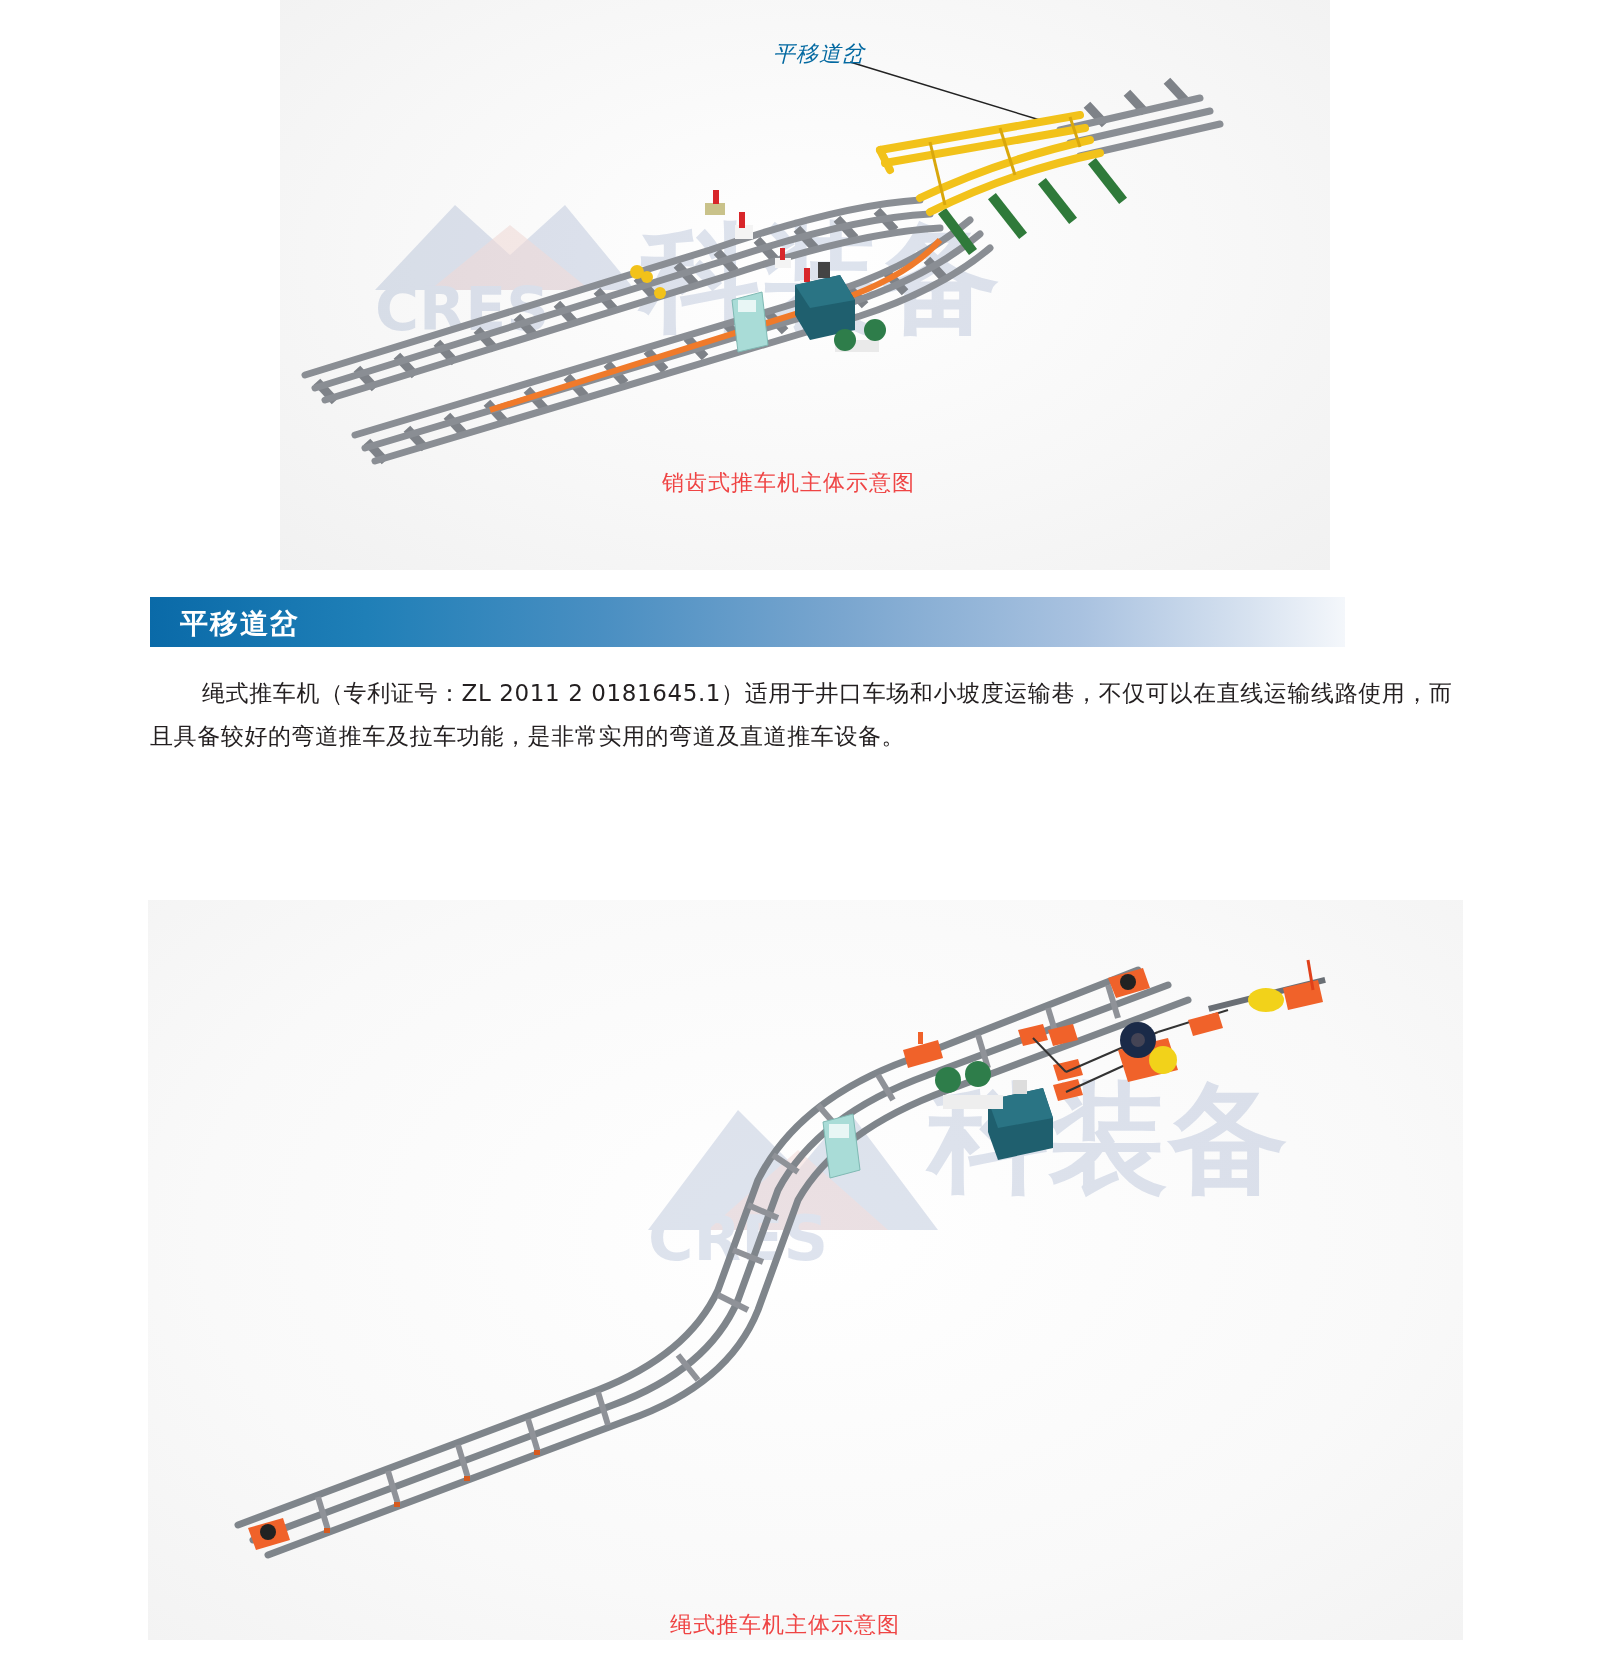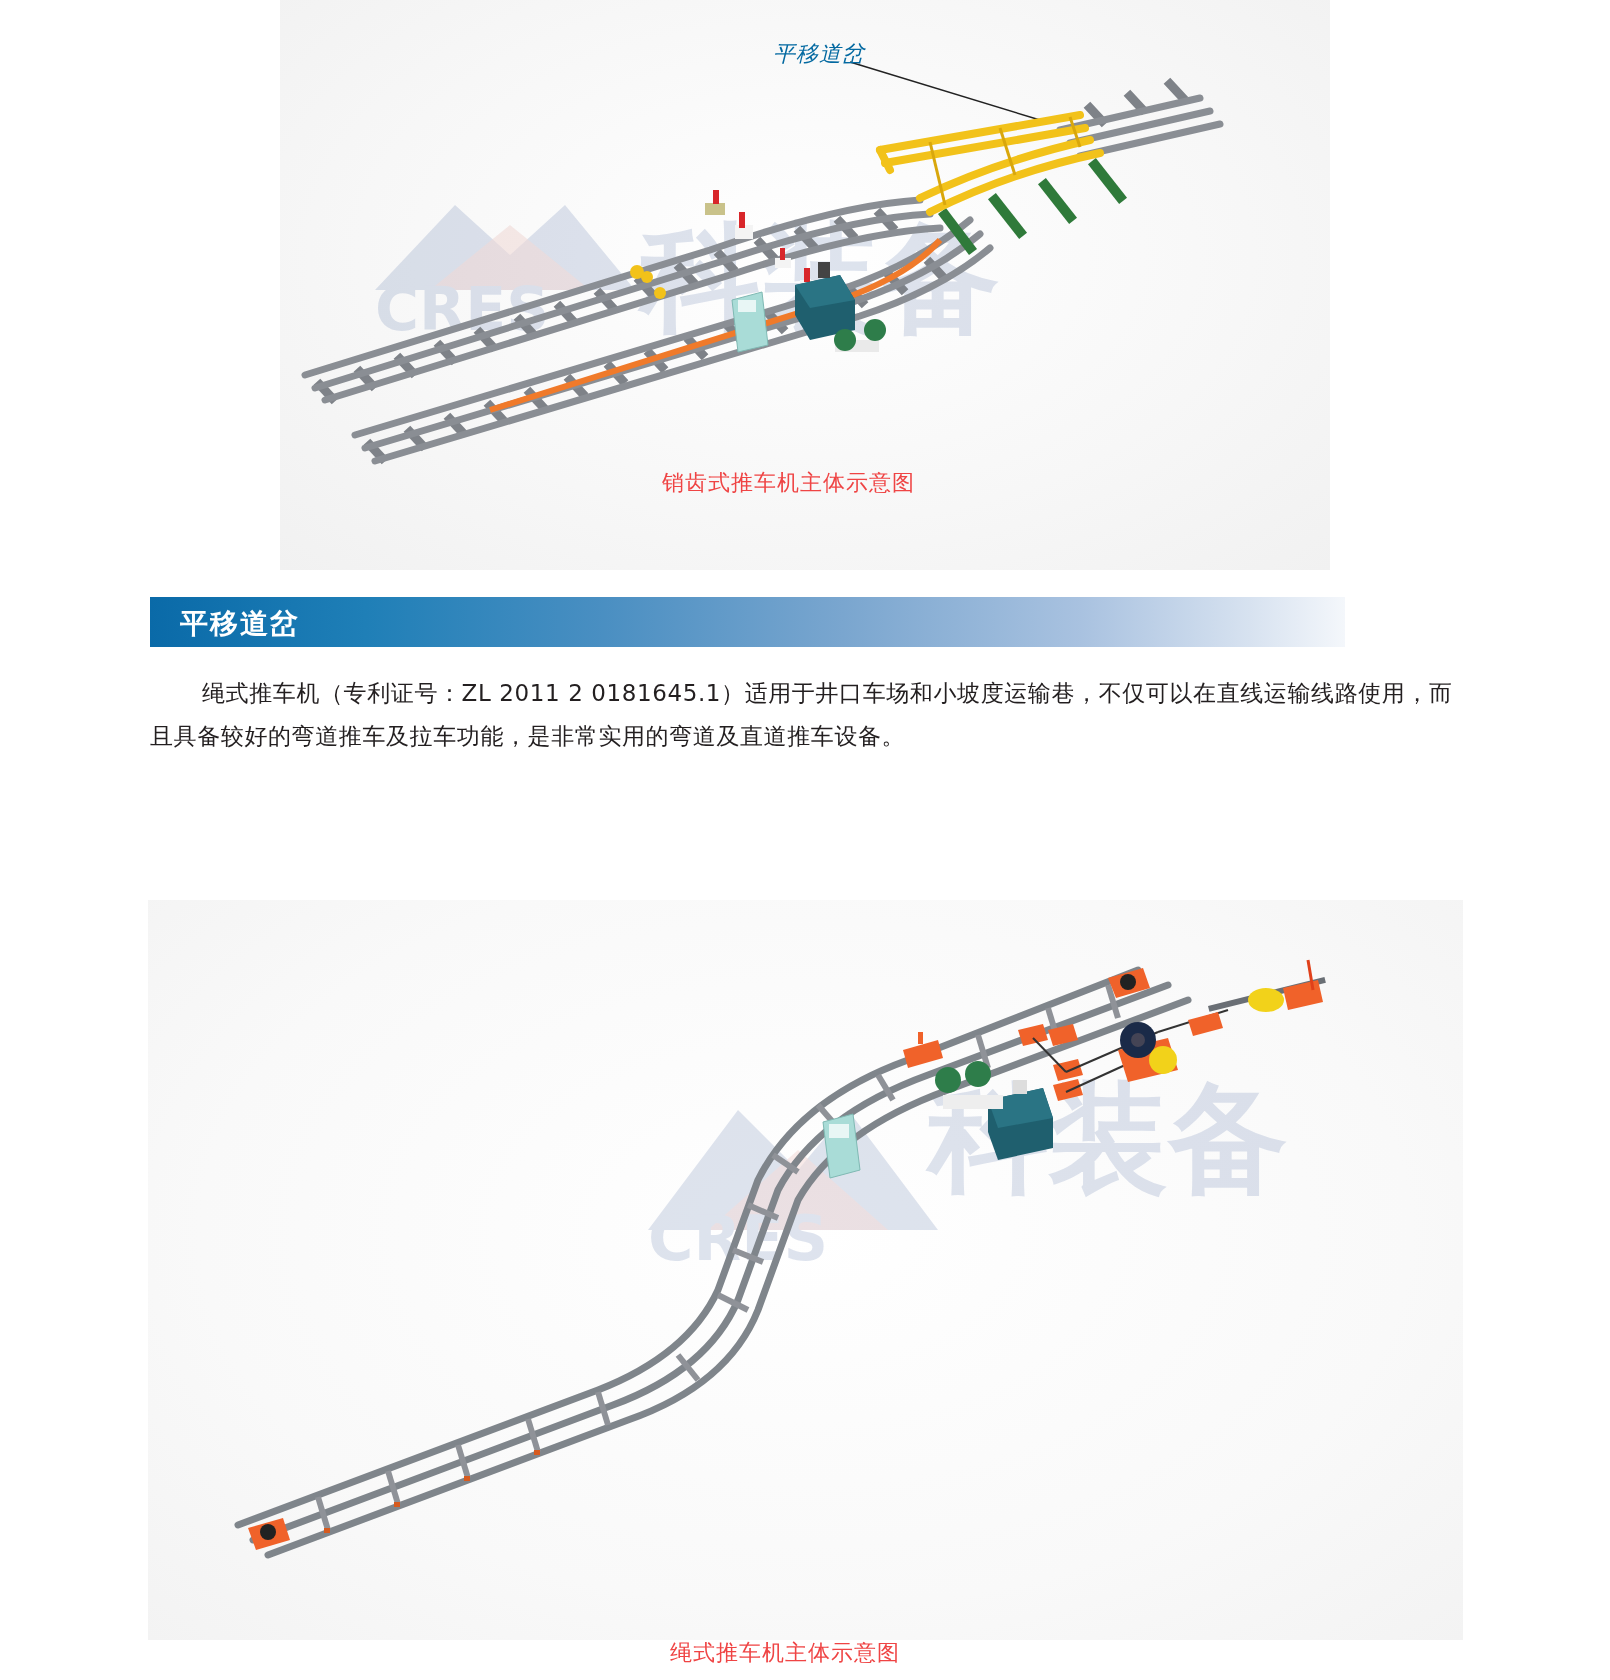--- a/index.html
+++ b/index.html
@@ -8,21 +8,21 @@
   .figure { position: absolute; }
   #fig1 { left: 280px; top: 0px; width: 1050px; height: 570px;
           background: radial-gradient(ellipse at 50% 45%, #ffffff 0%, #f7f7f7 60%, #f1f1f1 100%); }
   #fig2 { left: 148px; top: 900px; width: 1315px; height: 740px;
           background: radial-gradient(ellipse at 50% 45%, #ffffff 0%, #f9f9f9 65%, #f3f3f3 100%); }
   .figure svg { position: absolute; left: 0; top: 0; }
   .callout-label { position: absolute; left: 773px; top: 39px; font-size: 22px;
                    font-family: "DejaVu Serif", "Liberation Serif", serif; color: #0369a1; letter-spacing: 1px; font-style: italic; }
   .caption { position: absolute; font-size: 22px; color: #ef4444; letter-spacing: 1px; }
   #caption1 { left: 662px; top: 468px; }
-  #caption2 { left: 670px; top: 1610px; margin-top: 28px; }
+  #caption2 { left: 670px; top: 1610px; }
   .section-bar { position: absolute; left: 150px; top: 597px; width: 1195px; height: 50px;
      background: linear-gradient(to right, #0a6aa8 0%, #1f7fb7 18%, #4a8fc2 38%, #7aa6cf 58%, #a9c2e0 78%, #d7e2f0 92%, #f4f7fb 100%); }
   .section-title { position: absolute; left: 30px; top: 8px; font-size: 28px; color: #ffffff;
                    font-weight: bold; letter-spacing: 2px; }
   .para { position: absolute; left: 150px; top: 672px; width: 1320px; font-size: 23px;
           line-height: 43px; color: #231f20; letter-spacing: 0.6px; }
   .para .indent { display: inline-block; width: 52px; }
 </style>
 </head>
 <body>

